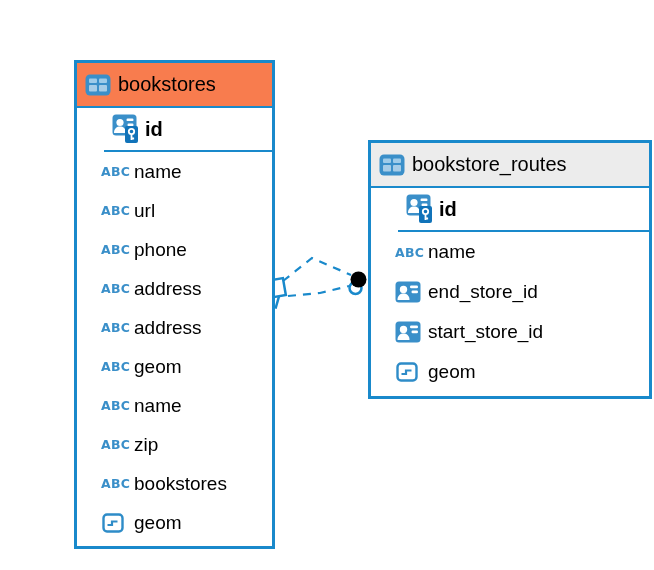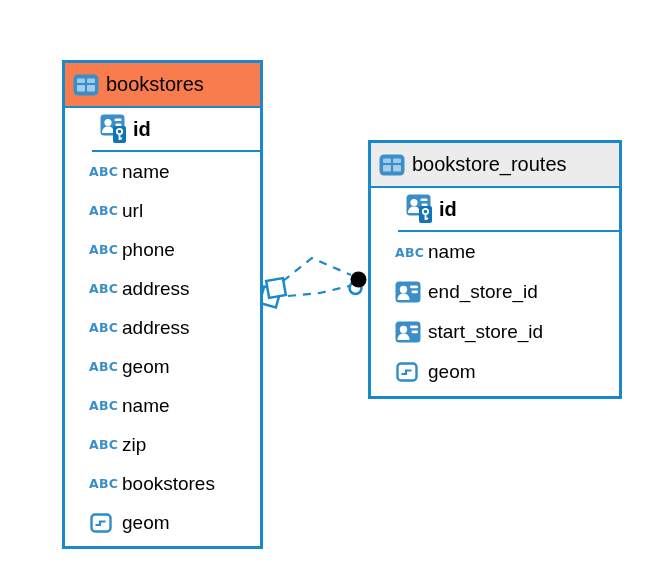--- a/index.html
+++ b/index.html
@@ -14,22 +14,22 @@
     position:relative;overflow:hidden;
   }
   .canvas{position:absolute;inset:0;}
   .rel-layer{position:absolute;left:0;top:0;width:654px;height:570px;pointer-events:none;}
   .rel{fill:none;stroke:var(--blue);stroke-width:2.2;stroke-dasharray:8 7;}
 
   .table{
     position:absolute;border:3px solid var(--blue);background:#fff;
     box-sizing:border-box;
   }
-  #table-bookstores{left:62px;top:60px;width:201px;height:489px;}
-  #table-routes{left:368px;top:140px;width:254px;height:259px;}
+  #table-bookstores{left:74px;top:60px;width:201px;height:489px;}
+  #table-routes{left:368px;top:140px;width:284px;height:259px;}
 
   .thead{
     height:45px;display:flex;align-items:center;gap:3px;padding:0 8px;
     border-bottom:2px solid var(--blue);box-sizing:border-box;
     font-size:20px;white-space:nowrap;
   }
   .thead.orange{background:#F87C4E;}
   .thead.gray{background:#ECECEC;}
 
   .pkrow{

